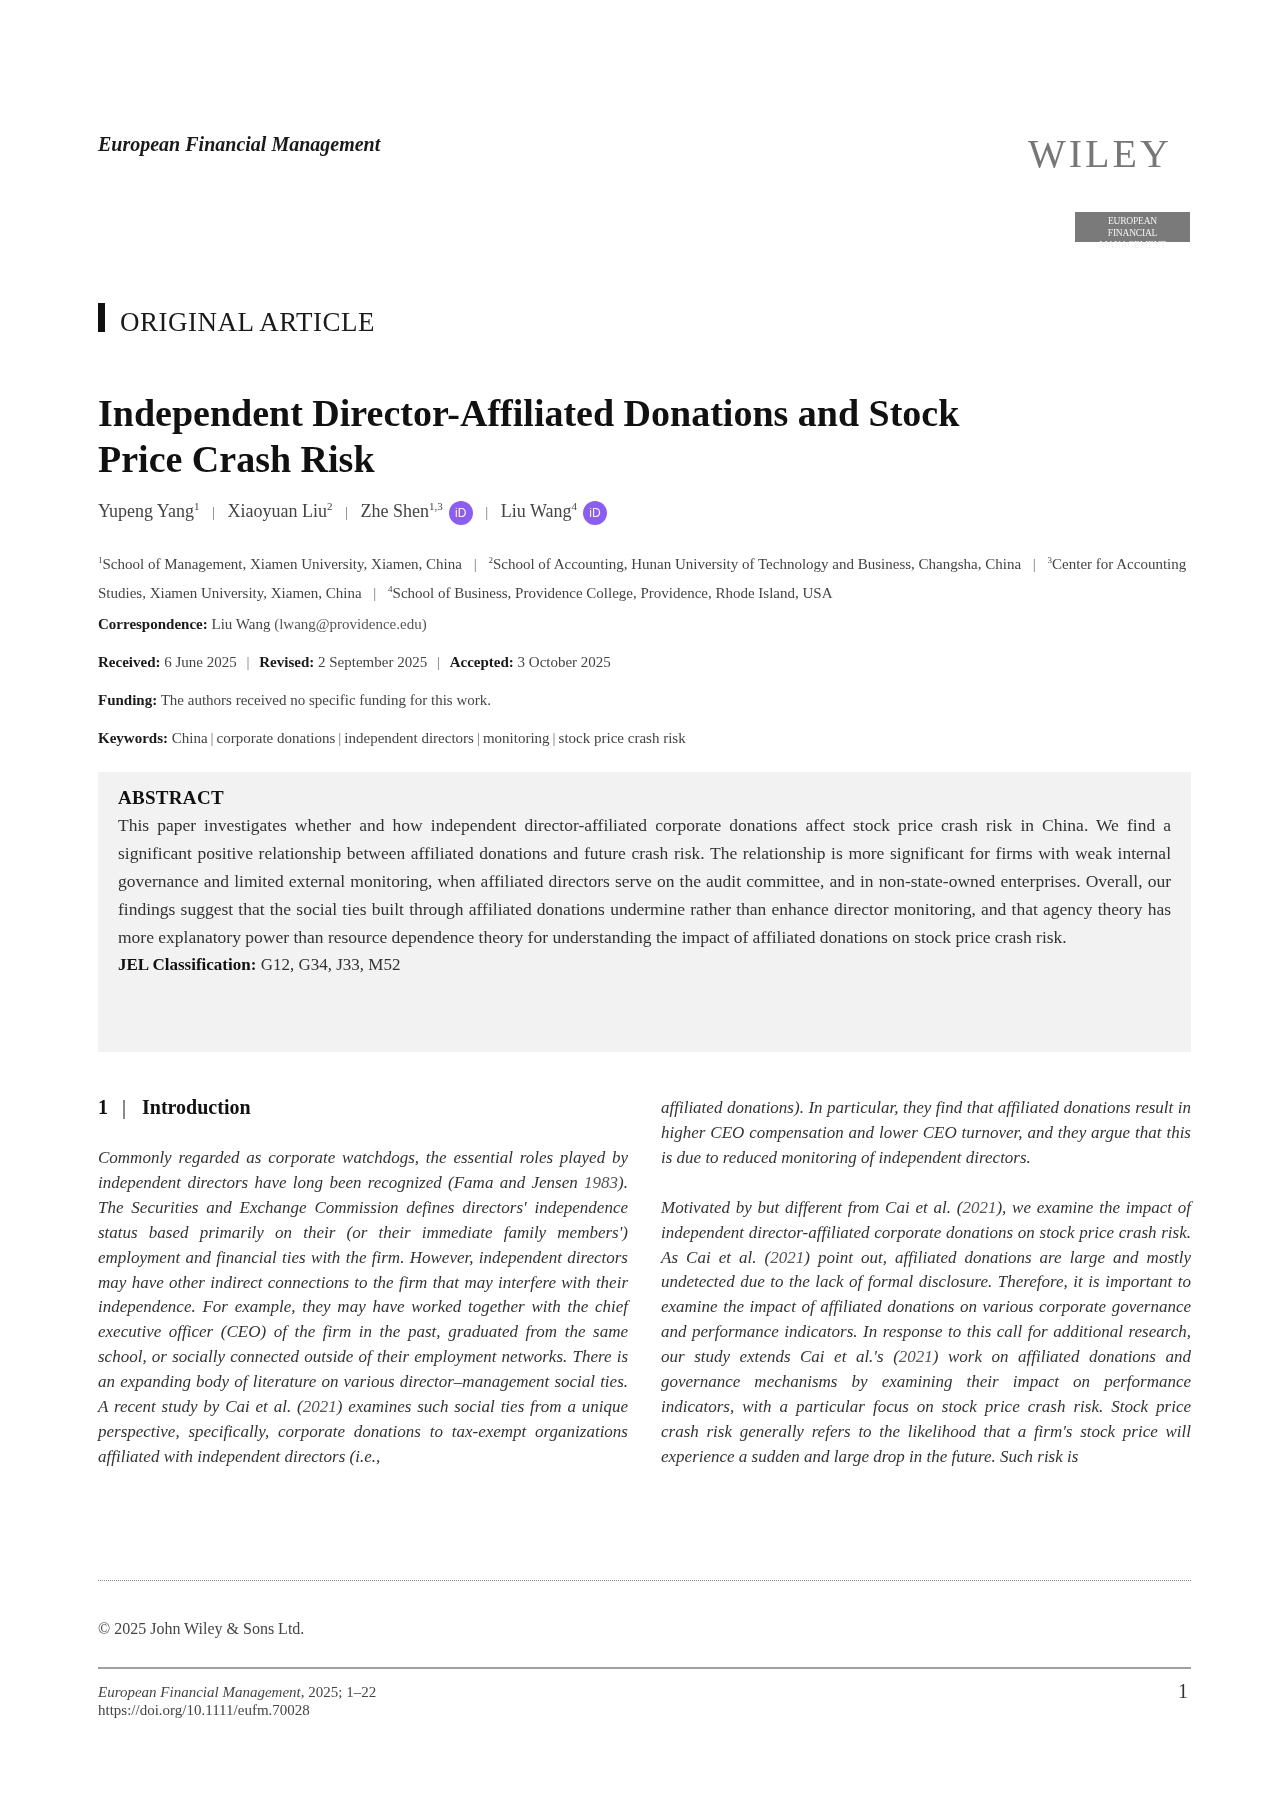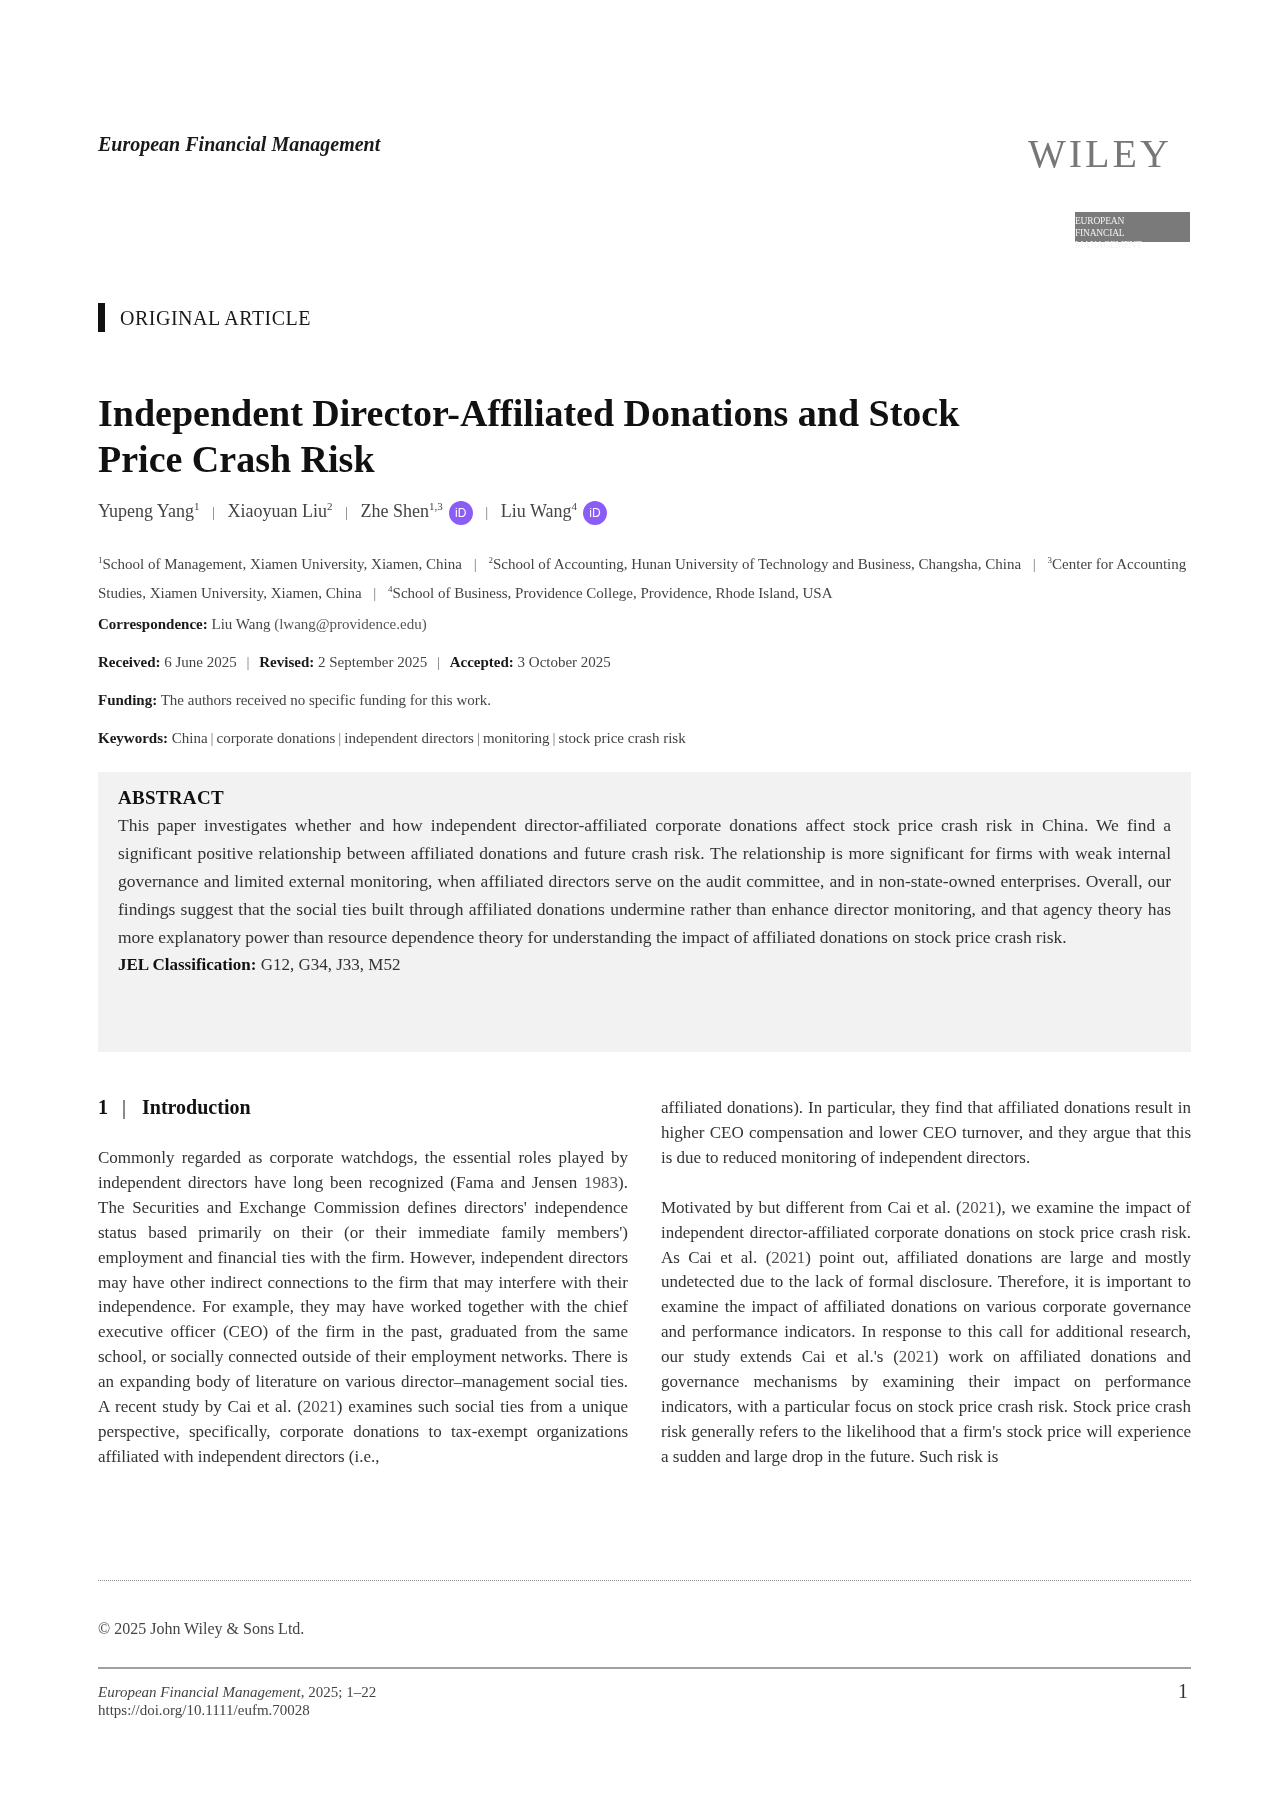--- a/index.html
+++ b/index.html
@@ -2,42 +2,42 @@
 <html><head>
 <meta charset="utf-8">
 <style>
   html, body { margin: 0; padding: 0; background: #ffffff; }
   body { width: 1280px; height: 1811px; position: relative; overflow: hidden;
          font-family: "Liberation Serif", "DejaVu Serif", serif; color: #1a1a1a; }
   .abs { position: absolute; }
   .journal-head { left: 98px; top: 133px; font-style: italic; font-weight: bold; font-size: 20px; color: #1a1a1a; }
   .wiley { left: 1028px; top: 130px; font-size: 40px; letter-spacing: 3px; color: #777; font-weight: normal; }
   .efm-badge { left: 1075px; top: 212px; width: 115px; height: 30px; background: #7a7a7a; color: #f2f2f2;
-               font-size: 9.5px; line-height: 12px; padding-top: 3px; box-sizing: border-box; letter-spacing: -0.2px; }
+               font-size: 9.5px; text-align: center; line-height: 12px; padding-top: 3px; box-sizing: border-box; letter-spacing: -0.2px; }
   .orig-bar { left: 98px; top: 303px; width: 7px; height: 29px; background: #111; }
-  .orig-label { left: 120px; top: 307px; font-size: 20px; letter-spacing: 0.5px; color: #1a1a1a; }
+  .orig-label { left: 120px; top: 307px; font-size: 27px; letter-spacing: 0.5px; color: #1a1a1a; }
   .title { left: 98px; top: 390px; font-size: 38px; font-weight: bold; line-height: 46px; width: 1100px; color: #111; }
   .authors { left: 98px; top: 500px; font-size: 18px; color: #444; }
   .authors sup { font-size: 11px; }
   .sep { color: #777; margin: 0 8px; font-size: 15px; }
   .orcid { display: inline-block; width: 24px; height: 24px; border-radius: 50%; background: #8b5cf6; color: #fff;
            font-family: "Liberation Sans", sans-serif; font-size: 12px; text-align: center; line-height: 24px; vertical-align: middle; margin-left: 6px; }
   .affil { left: 98px; top: 548px; width: 1110px; font-size: 15px; line-height: 25px; color: #444; }
   .affil sup { font-size: 9px; }
   .meta { left: 98px; font-size: 15px; color: #444; }
   .meta b { color: #1a1a1a; }
   .meta .link { color: #555; }
   .meta .pipe { color: #777; margin: 0 6px; }
   .kw-pipe { color: #777; margin: 0 3px; }
   .abstract { left: 98px; top: 772px; width: 1093px; height: 280px; background: #f2f2f2; box-sizing: border-box; padding: 15px 20px; }
   .abstract h2 { margin: 0; font-size: 19px; font-weight: bold; color: #111; letter-spacing: 0.3px; }
   .abstract p { margin: 2px 0 0 0; font-size: 17.5px; line-height: 28px; text-align: justify; color: #333; }
   .abstract .jel { font-size: 17px; margin-top: 0; }
   .abstract .jel b { color: #111; }
-  .col { width: 530px; font-size: 17px; line-height: 24.9px; text-align: justify; color: #333; }
+  .col { width: 530px; font-size: 17px; line-height: 24.9px; text-align: justify; color: #333; font-style: italic; }
   .col p { margin: 0; }
   .col .cite { color: #555; }
   .sec-head { left: 98px; top: 1096px; font-size: 20px; font-weight: bold; color: #111; text-align: center; }
   .sec-head .num { margin-right: 14px; }
   .sec-head .bar { font-weight: normal; margin-right: 16px; }
   .left-col { left: 98px; top: 1146px; }
   .right-col { left: 661px; top: 1096px; }
   .dotted { left: 98px; top: 1580px; width: 1093px; border-top: 1.5px dotted #888; height: 0; }
   .copyright { left: 98px; top: 1620px; font-size: 16px; color: #444; }
   .foot-rule { left: 98px; top: 1667px; width: 1093px; height: 2px; background: #a0a0a0; }

